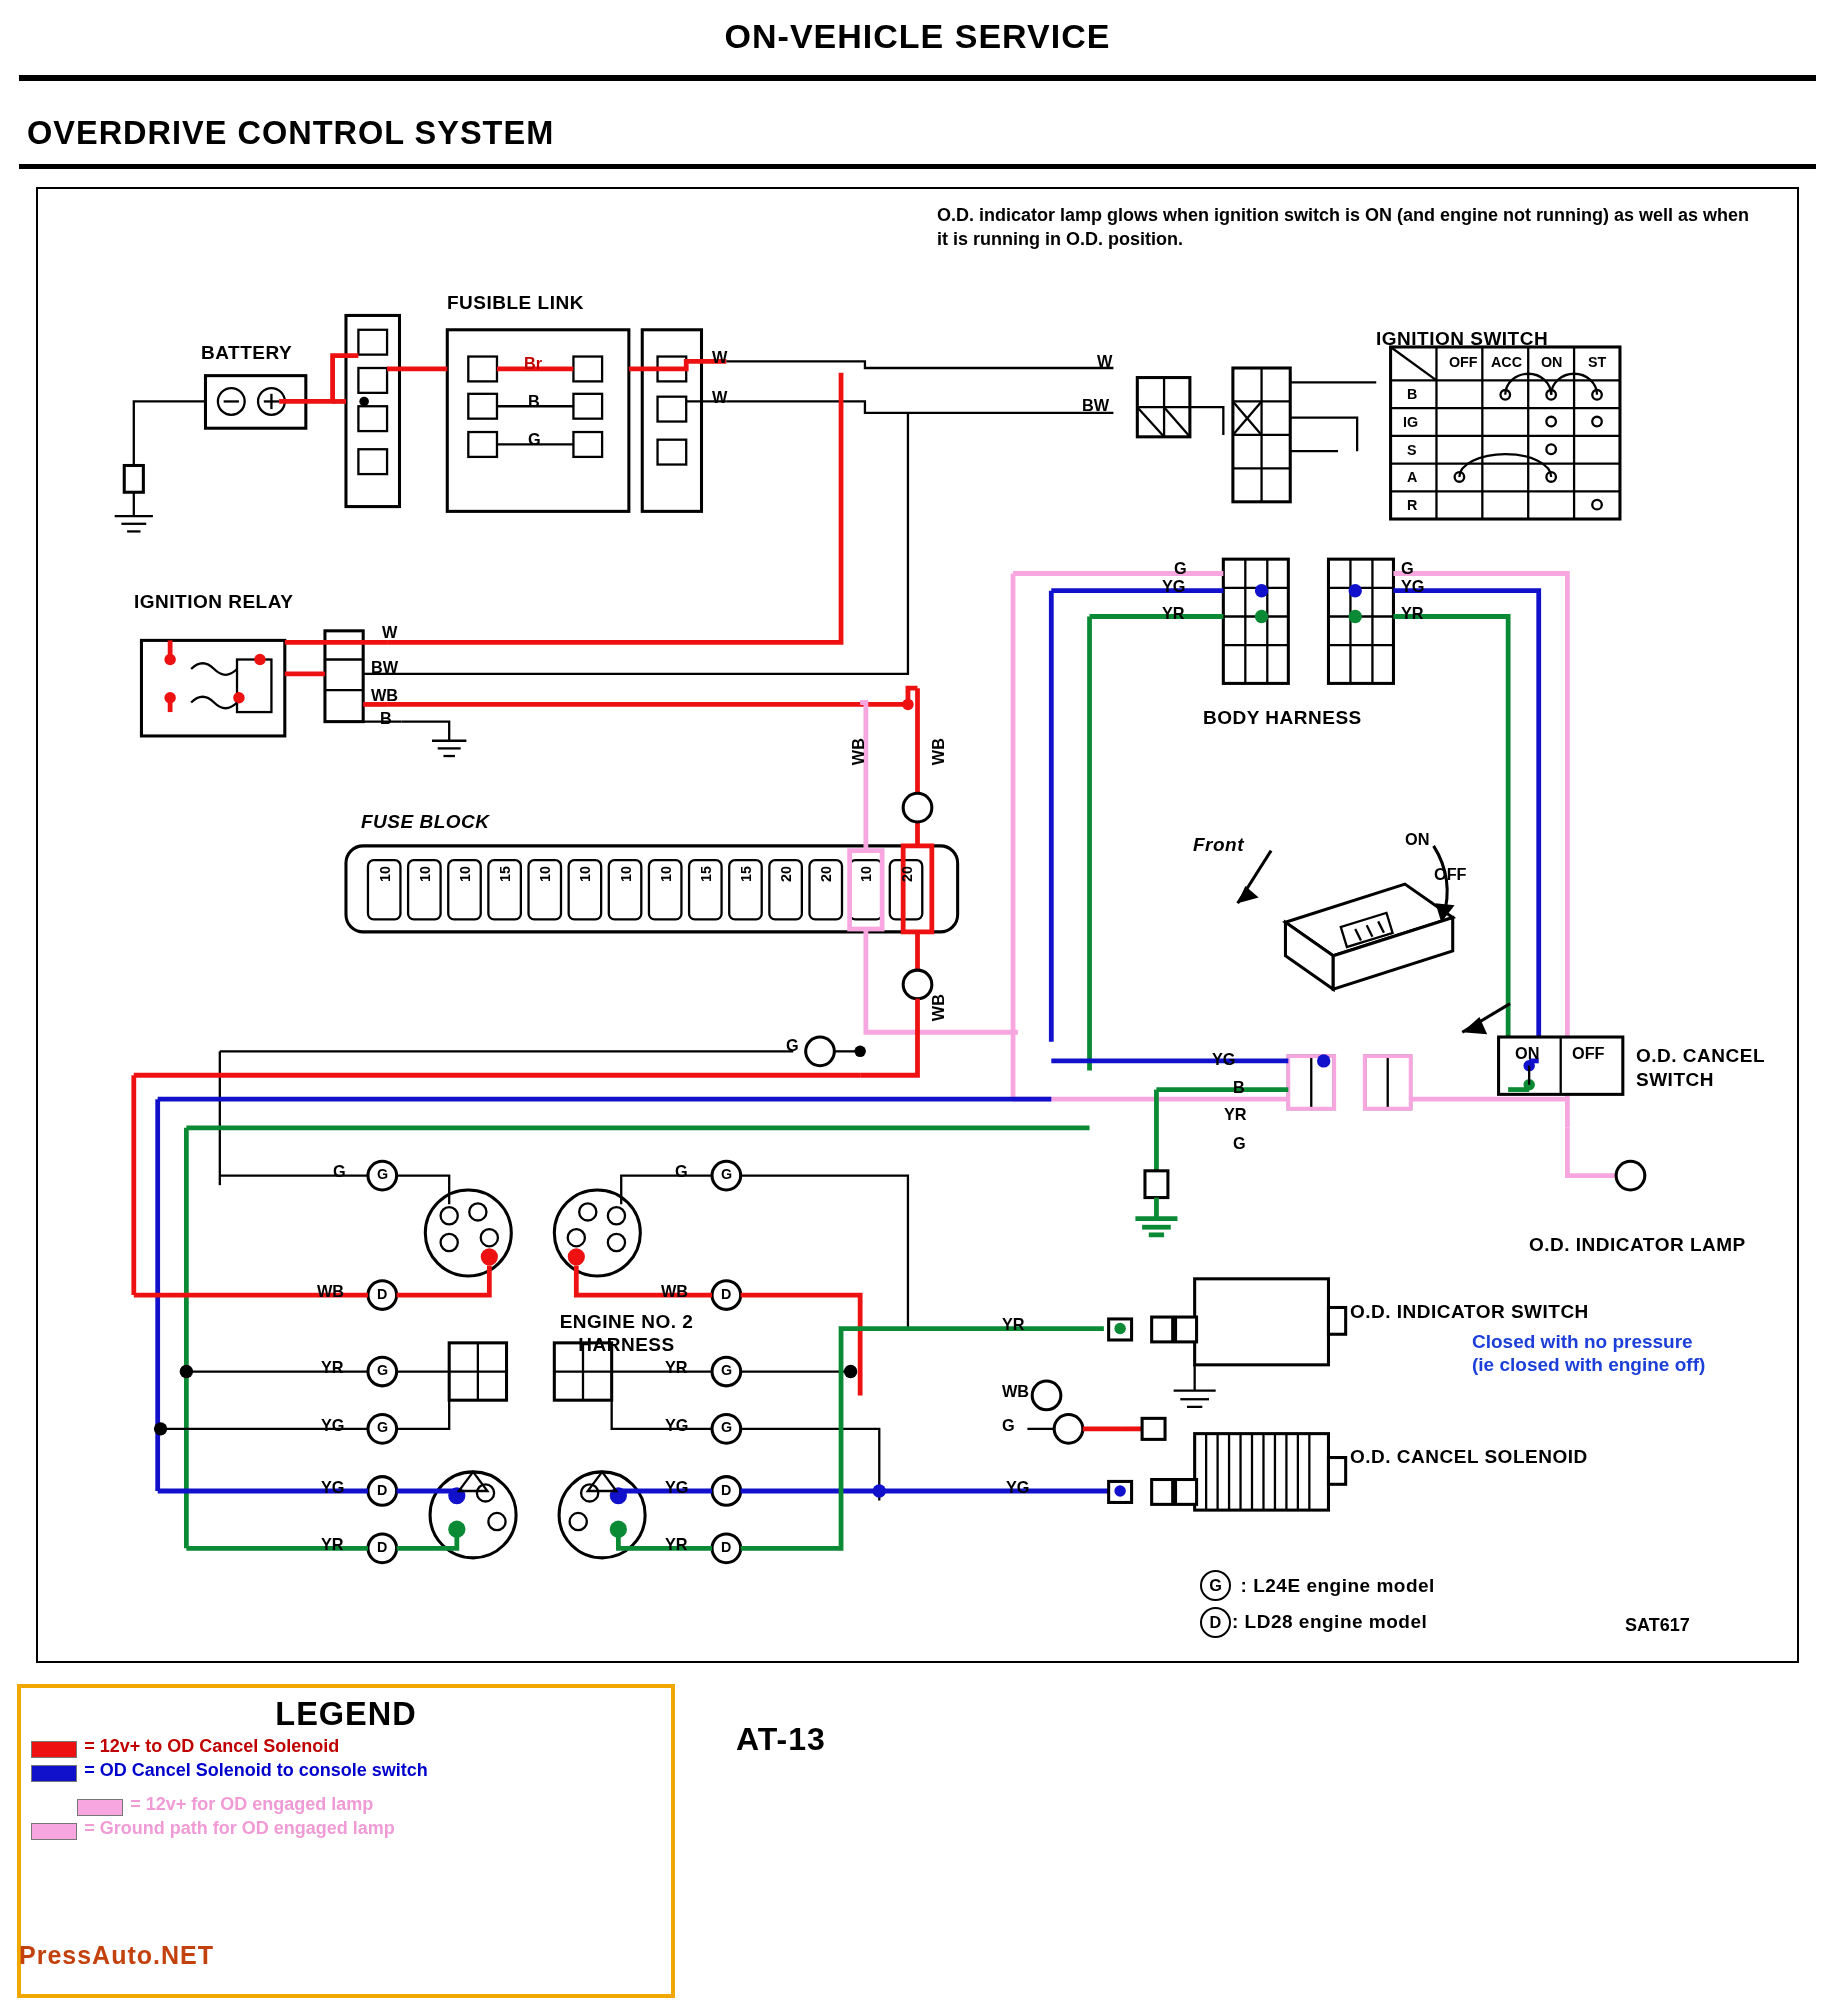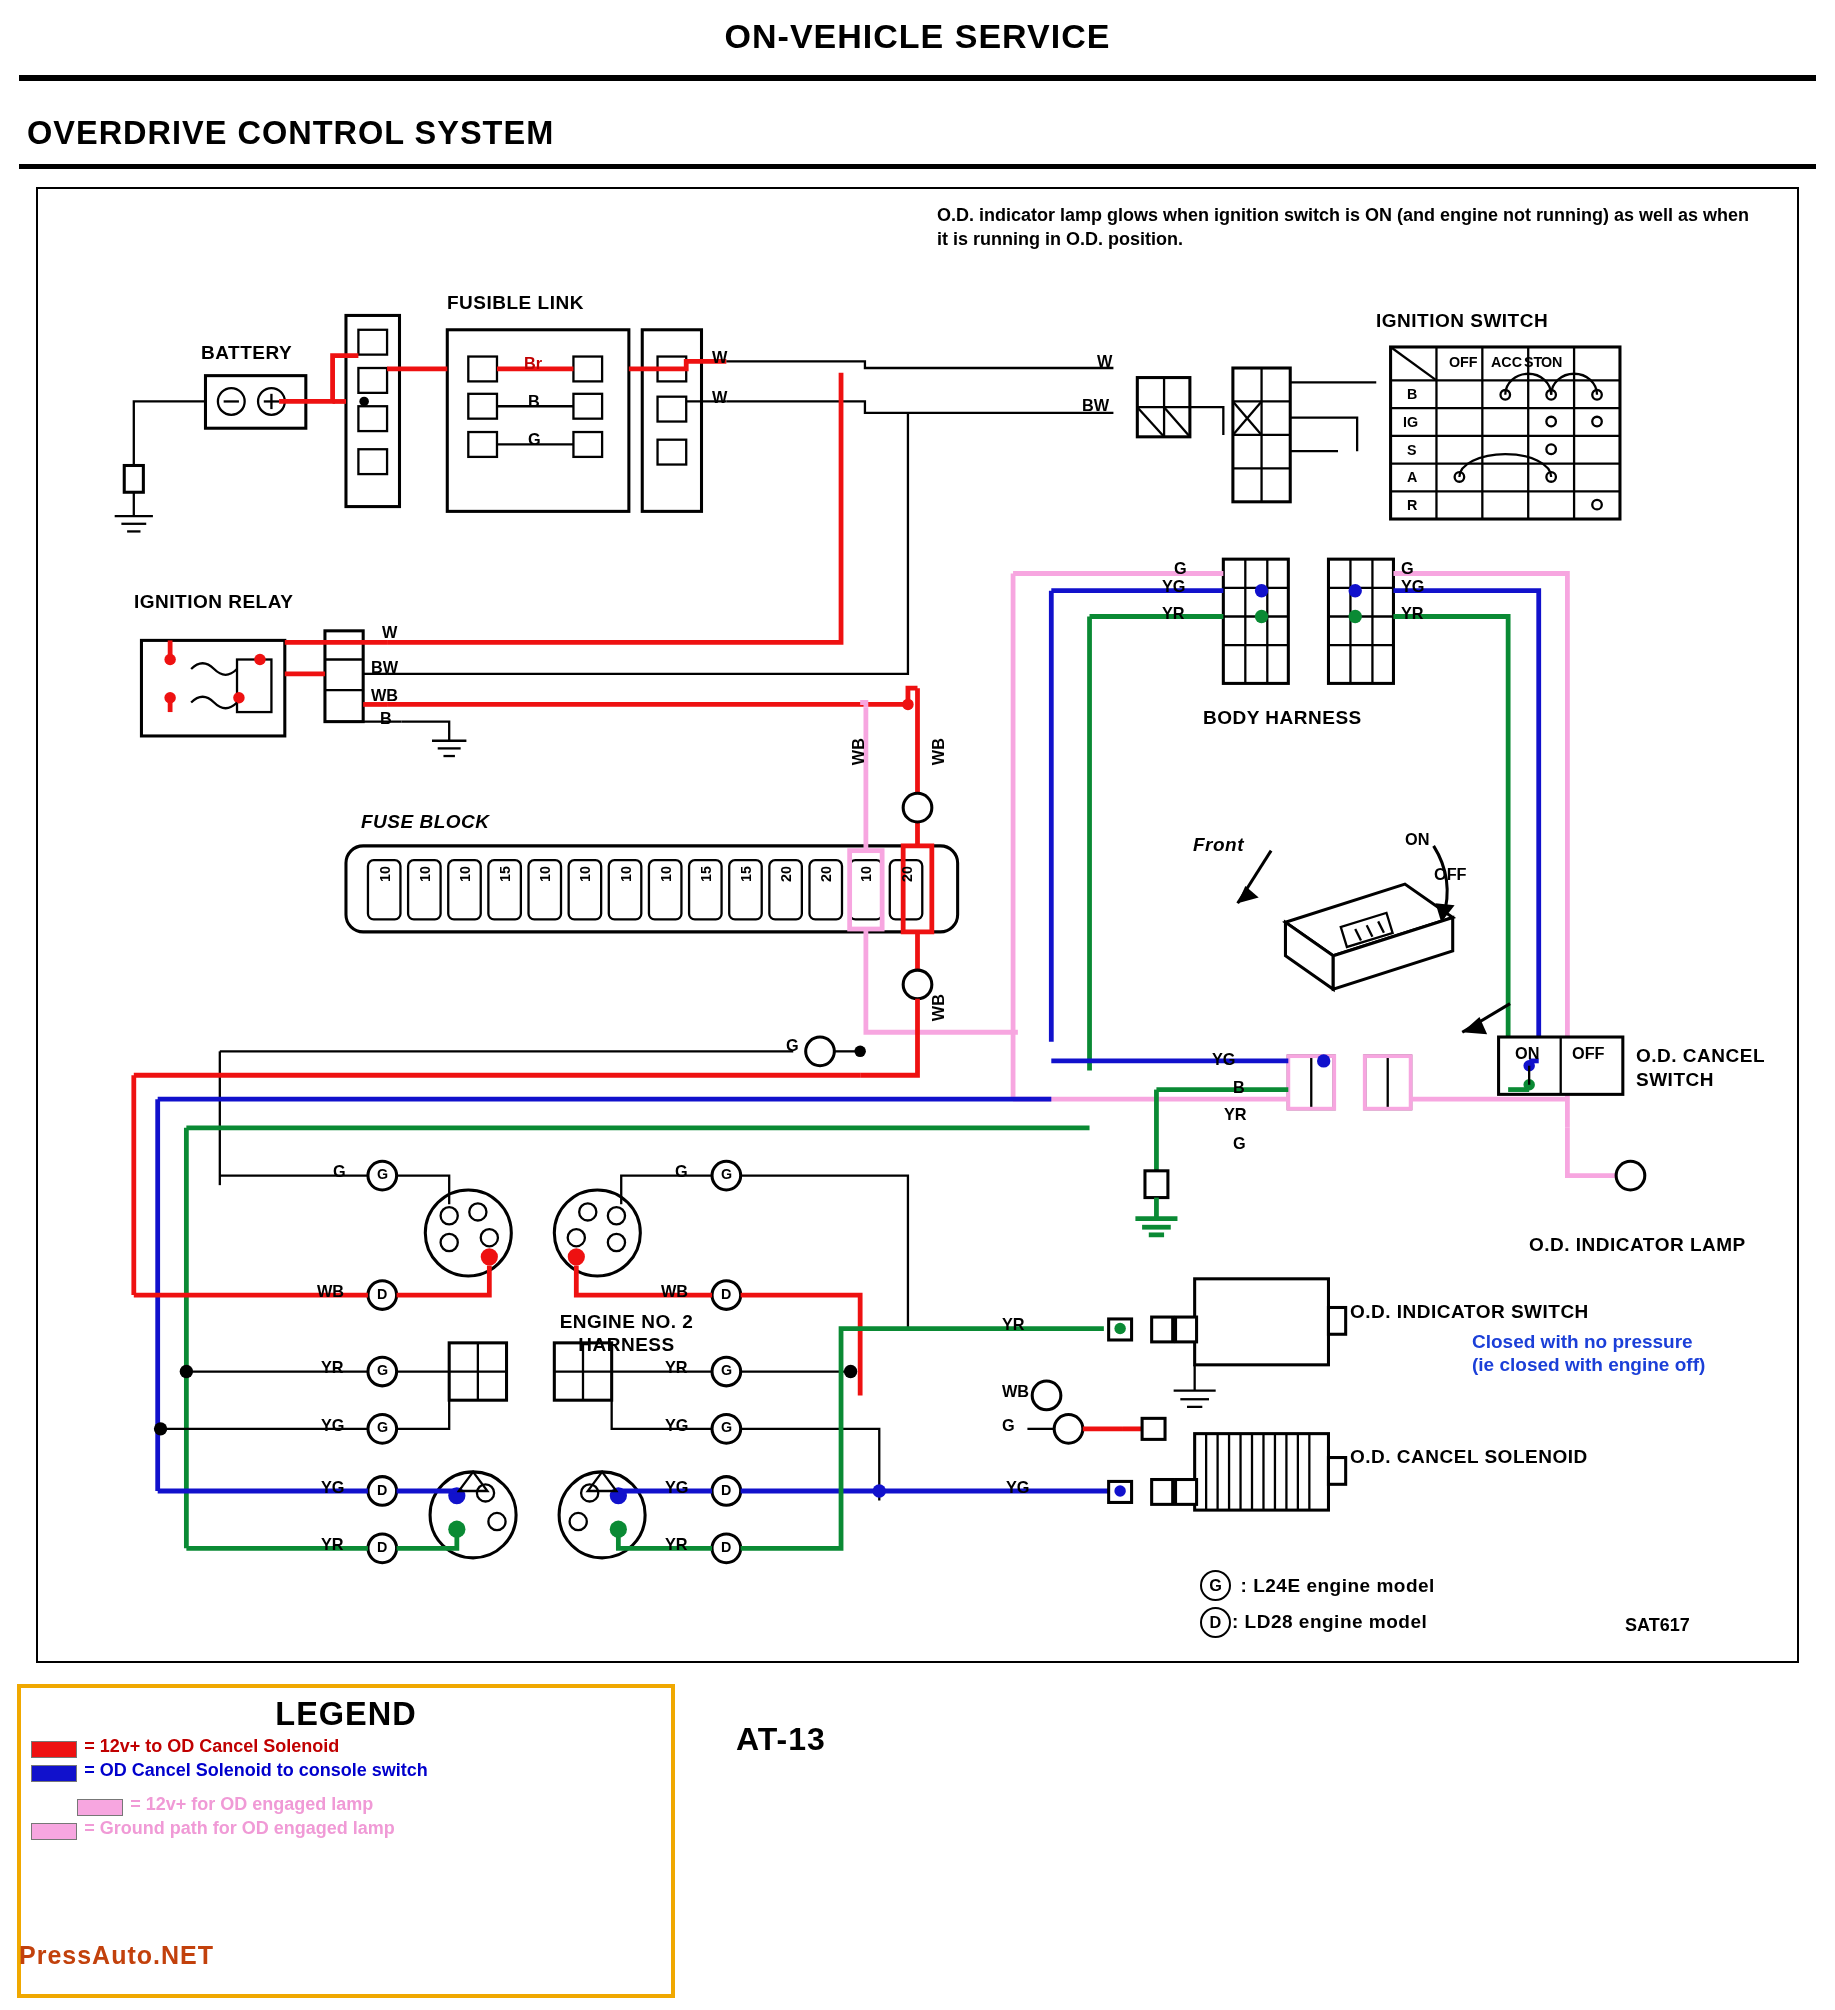--- a/index.html
+++ b/index.html
@@ -419,38 +419,38 @@
     <rect class="kt wht" x="1195" y="1484" width="24" height="22"></rect>
 
     <circle class="kt wht" cx="1095" cy="1460" r="15"></circle>
 
   </svg>
 
   <div class="abs lbl" style="left:201px;top:342px;">BATTERY</div>
   <div class="abs lbl" style="left:447px;top:292px;">FUSIBLE LINK</div>
   <div class="abs lbl" style="left:134px;top:591px;">IGNITION RELAY</div>
   <div class="abs lbl" style="left:361px;top:811px;font-style:italic;">FUSE BLOCK</div>
-  <div class="abs lbl" style="left:1376px;top:310px;">IGNITION SWITCH</div>
+  <div class="abs lbl" style="left:1376px;top:328px;">IGNITION SWITCH</div>
   <div class="abs lbl" style="left:1203px;top:707px;">BODY HARNESS</div>
   <div class="abs lbl" style="left:531px;top:1311px;width:191px;text-align:center;line-height:1.2;">ENGINE NO. 2 HARNESS</div>
   <div class="abs lbl" style="left:1636px;top:1044px;line-height:1.25;">O.D. CANCEL SWITCH</div>
   <div class="abs lbl" style="left:1529px;top:1233px;line-height:1.25;">O.D. INDICATOR LAMP</div>
   <div class="abs lbl" style="left:1350px;top:1300px;line-height:1.25;">O.D. INDICATOR SWITCH</div>
   <div class="abs lbl" style="left:1350px;top:1445px;line-height:1.25;">O.D. CANCEL SOLENOID</div>
 
   <div class="abs lbl" style="left:1193px;top:834px;font-style:italic;">Front</div>
   <div class="abs lbl-sm" style="left:1405px;top:830px;">ON</div>
   <div class="abs lbl-sm" style="left:1434px;top:865px;">OFF</div>
   <div class="abs lbl-sm" style="left:1515px;top:1044px;">ON</div>
   <div class="abs lbl-sm" style="left:1572px;top:1044px;">OFF</div>
 
   <div class="abs lbl-xs" style="left:1449px;top:354px;">OFF</div>
   <div class="abs lbl-xs" style="left:1491px;top:354px;">ACC</div>
   <div class="abs lbl-xs" style="left:1541px;top:354px;">ON</div>
-  <div class="abs lbl-xs" style="left:1524px;top:354px;">ST</div>
+  <div class="abs lbl-xs" style="left:1588px;top:354px;">ST</div>
   <div class="abs lbl-xs" style="left:1407px;top:386px;">B</div>
   <div class="abs lbl-xs" style="left:1403px;top:414px;">IG</div>
   <div class="abs lbl-xs" style="left:1407px;top:442px;">S</div>
   <div class="abs lbl-xs" style="left:1407px;top:469px;">A</div>
   <div class="abs lbl-xs" style="left:1407px;top:497px;">R</div>
 
   <div class="abs lbl-xs vert" style="left:377px;top:866px;">10</div>
   <div class="abs lbl-xs vert" style="left:417px;top:866px;">10</div>
   <div class="abs lbl-xs vert" style="left:457px;top:866px;">10</div>
   <div class="abs lbl-xs vert" style="left:497px;top:866px;">15</div>

